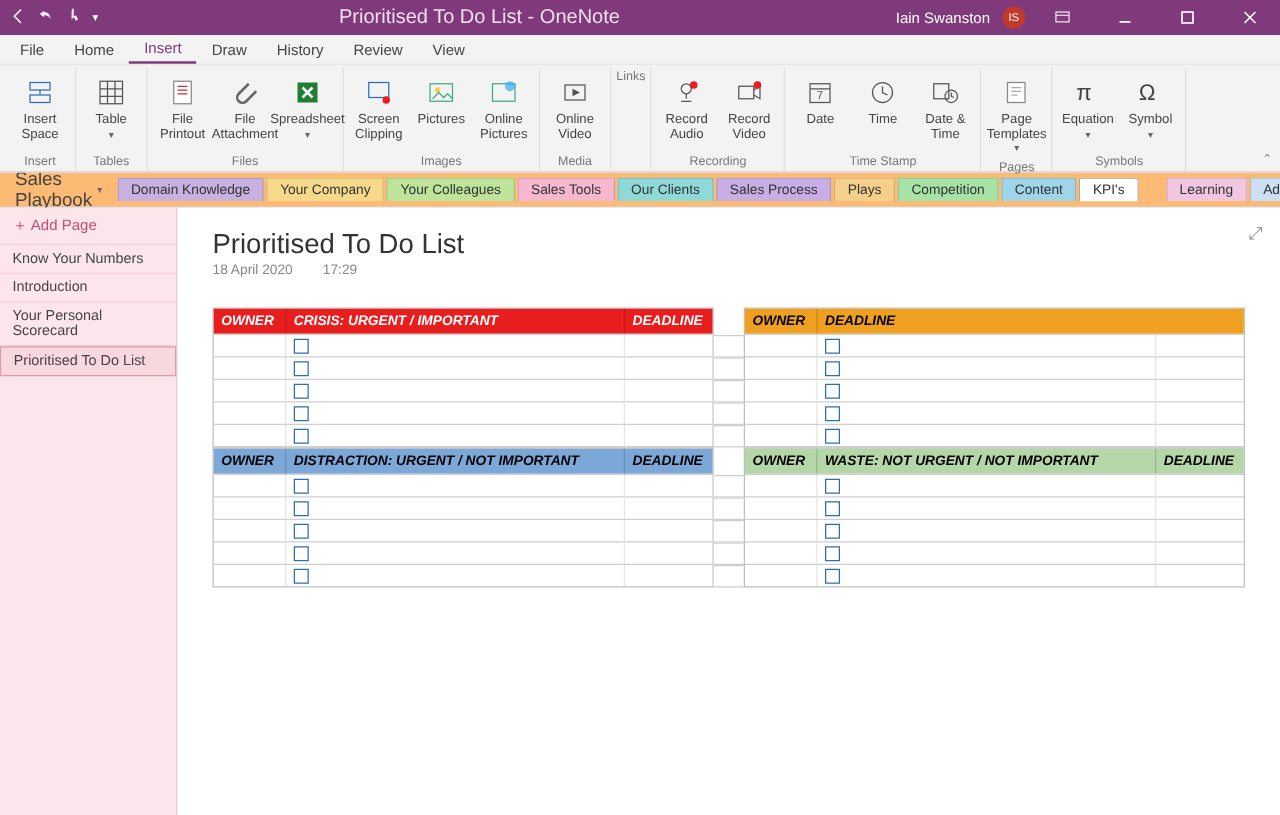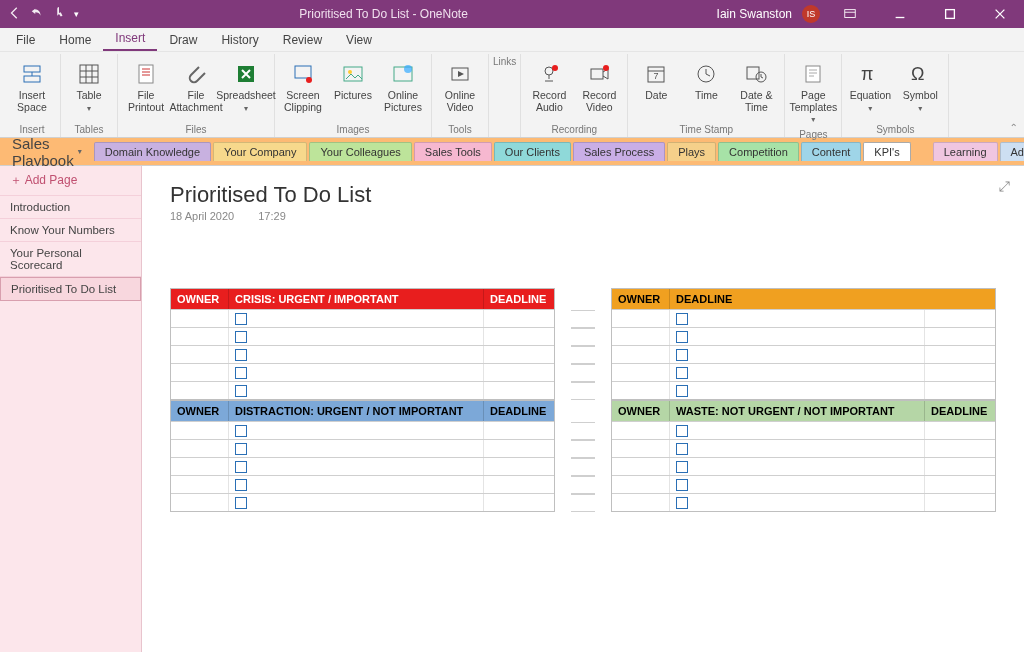--- a/index.html
+++ b/index.html
@@ -2,21 +2,21 @@
 <html><head>
 <meta charset="utf-8">
 <style>
   * { box-sizing: border-box; margin: 0; padding: 0; font-family: "Segoe UI", Arial, sans-serif; }
   body { width: 1024px; height: 652px; background: #f3f3f3; overflow: hidden; font-size: 12px; }
 
   
   .titlebar { height: 28px; background: #80397b; color: #fff; display: flex; align-items: center; }
   .titlebar .qat { display: flex; align-items: center; gap: 8px; padding: 0 8px; }
   .titlebar .qat svg { width: 14px; height: 14px; fill: #fff; opacity: .9; }
-  .titlebar .title { flex: 1; text-align: center; font-size: 12px; color: #f0e0ee; }
+  .titlebar .title { flex: 1; text-align: center; font-size: 16px; color: #f0e0ee; }
   .titlebar .right { display: flex; align-items: center; gap: 10px; padding: 0 4px; }
   .titlebar .right .avatar { width: 18px; height: 18px; border-radius: 50%; background: #c0392b; color:#fff; font-size:9px; display:flex; align-items:center; justify-content:center; }
   .titlebar .right svg { width: 14px; height: 14px; fill: #fff; }
   .winbtn { width: 40px; height: 28px; display:flex; align-items:center; justify-content:center; }
 
   
   .menutabs { height: 24px; background: #f3f3f3; display: flex; align-items: flex-end; padding-left: 4px; border-bottom: 1px solid #e5e5e5; }
   .menutabs .tab { padding: 4px 12px 4px; font-size: 12px; color: #444; cursor:pointer; }
   .menutabs .tab.active { color: #80397b; border-bottom: 2px solid #80397b; }
 
@@ -46,21 +46,21 @@
   .addpage { padding: 6px 10px; font-size: 12px; color: #c05070; border-bottom:1px solid #f4d0da; cursor:pointer;}
   .pageitem { padding: 5px 10px; font-size: 11.5px; color: #444; border-bottom:1px solid #f4d0da; cursor:pointer; }
   .pageitem.active { background: #f8d7de; border:1px solid #d89fae; }
 
   .canvas { flex: 1; background: #fff; position: relative; padding: 16px 28px; overflow:hidden; }
   .pagetitle { font-size: 22px; color: #333; font-weight: 300; margin-bottom: 2px; }
   .pagedate { font-size: 11px; color: #888; display:flex; gap:24px; }
   .expand-icon { position:absolute; top:12px; right:14px; color:#888; font-size:14px; cursor:pointer;}
 
   
-  .quadwrap { margin-top: 66px; display: grid; grid-template-columns: 1fr 24px 1fr; grid-template-rows: auto auto; column-gap:16px; }
+  .quadwrap { margin-top: 24px; display: grid; grid-template-columns: 1fr 24px 1fr; grid-template-rows: auto auto; column-gap:0;font-style:italic; }
   .qtable { border:1px solid #bfbfbf; border-collapse: collapse; width: 100%; font-size: 11px; }
   .qhead { display:flex; font-weight:bold; }
   .qhead .c1 { width: 58px; padding:4px 6px; border-right:1px solid rgba(0,0,0,.15);}
   .qhead .c2 { flex:1; padding:4px 6px; border-right:1px solid rgba(0,0,0,.15);}
   .qhead .c3 { width: 70px; padding:4px 6px;}
   .qrow { display:flex; border-top:1px solid #cfcfcf; height:18px; align-items:center;}
   .qrow .c1 { width:58px; border-right:1px solid #e4e4e4; height:100%;}
   .qrow .c2 { flex:1; border-right:1px solid #e4e4e4; padding-left:6px; height:100%; display:flex; align-items:center;}
   .qrow .c3 { width:70px; height:100%;}
   .cbox { width:12px; height:12px; border:1.5px solid #2a6fb5; display:inline-block;}
@@ -223,21 +223,21 @@
         <div class="rbtn">
           <div class="ricon">
             <svg viewBox="0 0 22 22">
               <rect x="3" y="5" width="16" height="12" fill="none" stroke="#555"></rect>
               <path d="M9 8l6 3-6 3z" fill="#555"></path>
             </svg>
           </div>
           <div class="rlbl">Online<br>Video</div>
         </div>
       </div>
-      <div class="glabel">Tools</div>
+      <div class="glabel">Media</div>
     </div>
     <div class="group">
       <div class="glabel">Links</div>
     </div>
     <div class="group">
       <div class="controls">
         <div class="rbtn">
           <div class="ricon">
             <svg viewBox="0 0 22 22">
               <circle cx="11" cy="8" r="4" fill="none" stroke="#555"></circle>
@@ -355,22 +355,22 @@
       <div class="stab" style="background: rgb(240, 198, 224); margin-left: 20px;">Learning</div>
       <div class="stab" style="background: rgb(205, 223, 242);">Admin</div>
     </div>
 
 </div>
 
 <div class="main">
   <div class="pagelist">
     <div class="addpage">＋ <span>Add Page</span></div>
     <div id="pagelist-items">
+        <div class="pageitem">Know Your Numbers</div>
         <div class="pageitem">Introduction</div>
-        <div class="pageitem">Know Your Numbers</div>
         <div class="pageitem">Your Personal Scorecard</div>
         <div class="pageitem active">Prioritised To Do List</div>
       </div>
   </div>
   <div class="canvas">
     <div class="expand-icon">⤢</div>
     <div class="pagetitle">Prioritised To Do List</div>
     <div class="pagedate">
       <span>18 April 2020</span>
         <span>17:29</span>

